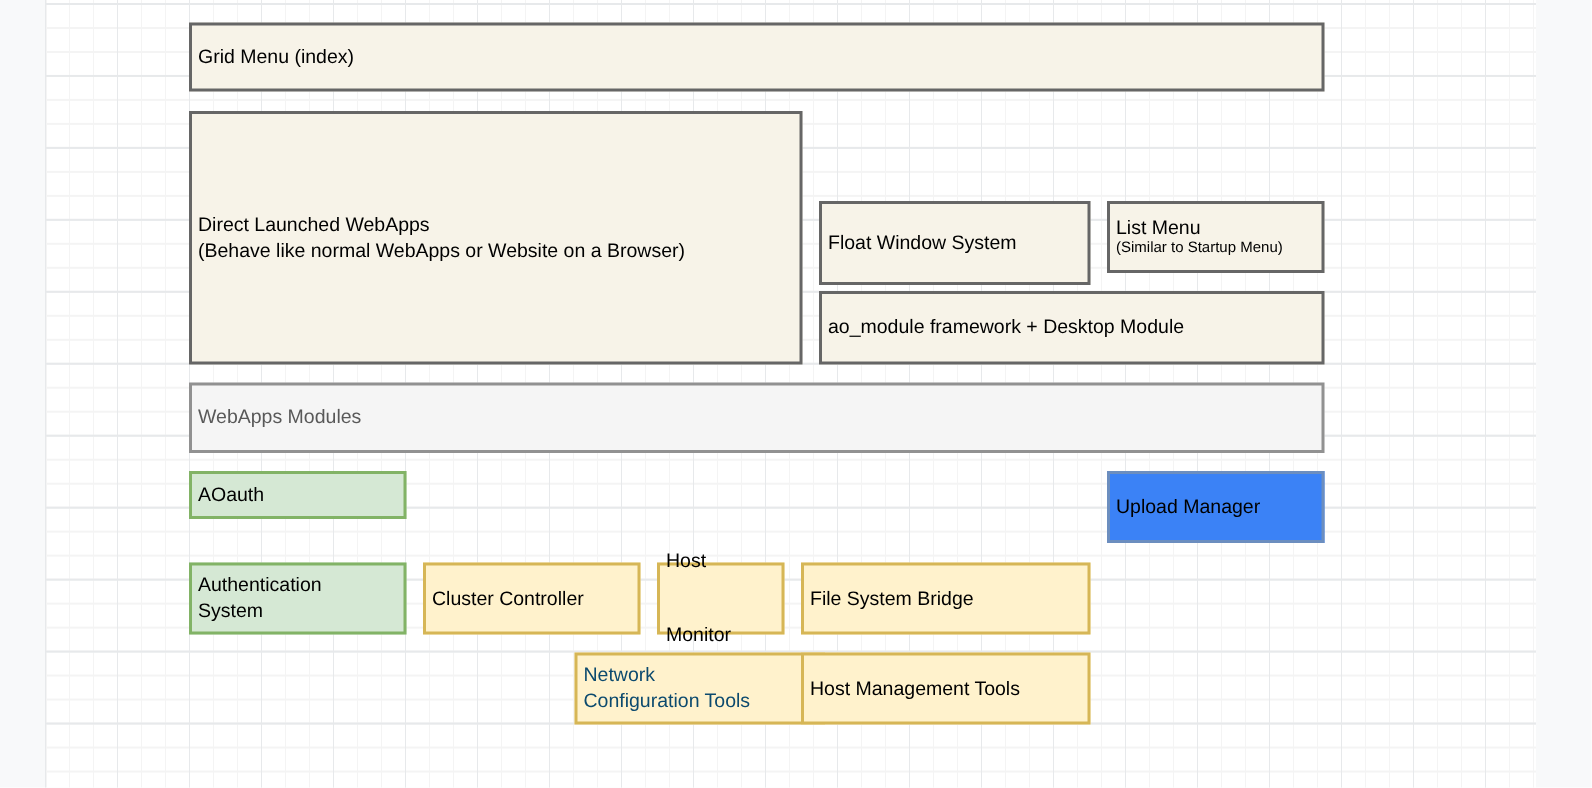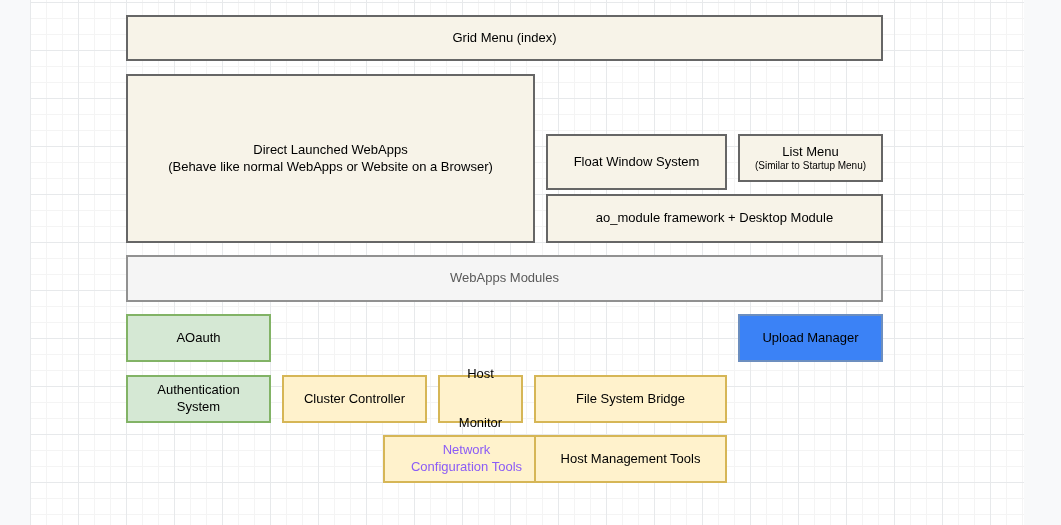--- a/index.html
+++ b/index.html
@@ -24,21 +24,21 @@
   }
   #node-layer {
     position: absolute;
     inset: 0;
   }
   .node {
     position: absolute;
     box-sizing: border-box;
     display: flex;
     flex-direction: column;
-    align-items: center;
+    align-items: flex-start;
     justify-content: center;
     text-align: center;
     font-size: 13px;
     line-height: 1.3;
     padding: 2px 4px;
     white-space: nowrap;
   }
   .node .line {
     display: block;
   }
@@ -68,41 +68,41 @@
       <div class="node" style="left: 738px; top: 134px; width: 145px; height: 48px; background-color: rgb(247, 243, 232); border: 2px solid rgb(102, 102, 102); color: rgb(0, 0, 0);">
         <span class="line">List Menu</span>
         <span class="line small">(Similar to Startup Menu)</span>
       </div>
       <div class="node" style="left: 546px; top: 194px; width: 337px; height: 49px; background-color: rgb(247, 243, 232); border: 2px solid rgb(102, 102, 102); color: rgb(0, 0, 0);">
         <span class="line">ao_module framework + Desktop Module</span>
       </div>
       <div class="node" style="left: 126px; top: 255px; width: 757px; height: 47px; background-color: rgb(245, 245, 245); border: 2px solid rgb(145, 145, 145); color: rgb(89, 89, 89);">
         <span class="line">WebApps Modules</span>
       </div>
-      <div class="node" style="left: 126px; top: 314px; width: 145px; height: 48px; background-color: rgb(213, 232, 212); border: 2px solid rgb(130, 179, 102); color: rgb(0, 0, 0);">
+      <div class="node" style="left: 126px; top: 314px; width: 145px; height: 32px; background-color: rgb(213, 232, 212); border: 2px solid rgb(130, 179, 102); color: rgb(0, 0, 0);">
         <span class="line">AOauth</span>
       </div>
       <div class="node" style="left: 738px; top: 314px; width: 145px; height: 48px; background-color: #3b82f6; border: 2px solid rgb(108, 142, 191); color: rgb(0, 0, 0);">
         <span class="line">Upload Manager</span>
       </div>
       <div class="node" style="left: 126px; top: 375px; width: 145px; height: 48px; background-color: rgb(213, 232, 212); border: 2px solid rgb(130, 179, 102); color: rgb(0, 0, 0);">
         <span class="line">Authentication</span>
         <span class="line">System</span>
       </div>
       <div class="node" style="left: 282px; top: 375px; width: 145px; height: 48px; background-color: rgb(255, 242, 204); border: 2px solid rgb(214, 182, 86); color: rgb(0, 0, 0);">
         <span class="line">Cluster Controller</span>
       </div>
       <div class="node" style="left: 438px; top: 375px; width: 85px; height: 48px; background-color: rgb(255, 242, 204); border: 2px solid rgb(214, 182, 86); color: rgb(0, 0, 0); gap: 32px;">
         <span class="line">Host</span>
         <span class="line">Monitor</span>
       </div>
       <div class="node" style="left: 534px; top: 375px; width: 193px; height: 48px; background-color: rgb(255, 242, 204); border: 2px solid rgb(214, 182, 86); color: rgb(0, 0, 0);">
         <span class="line">File System Bridge</span>
       </div>
-      <div class="node" style="left: 383px; top: 435px; width: 167px; height: 48px; background-color: rgb(255, 242, 204); border: 2px solid rgb(214, 182, 86); color: #8b5cf6;">
+      <div class="node" style="left: 383px; top: 435px; width: 167px; height: 48px; background-color: rgb(255, 242, 204); border: 2px solid rgb(214, 182, 86); color: #0c4a6e;">
         <span class="line">Network</span>
         <span class="line">Configuration Tools</span>
       </div>
       <div class="node" style="left: 534px; top: 435px; width: 193px; height: 48px; background-color: rgb(255, 242, 204); border: 2px solid rgb(214, 182, 86); color: rgb(0, 0, 0);">
         <span class="line">Host Management Tools</span>
       </div>
     </div>
 </div>
 
 </body></html>

